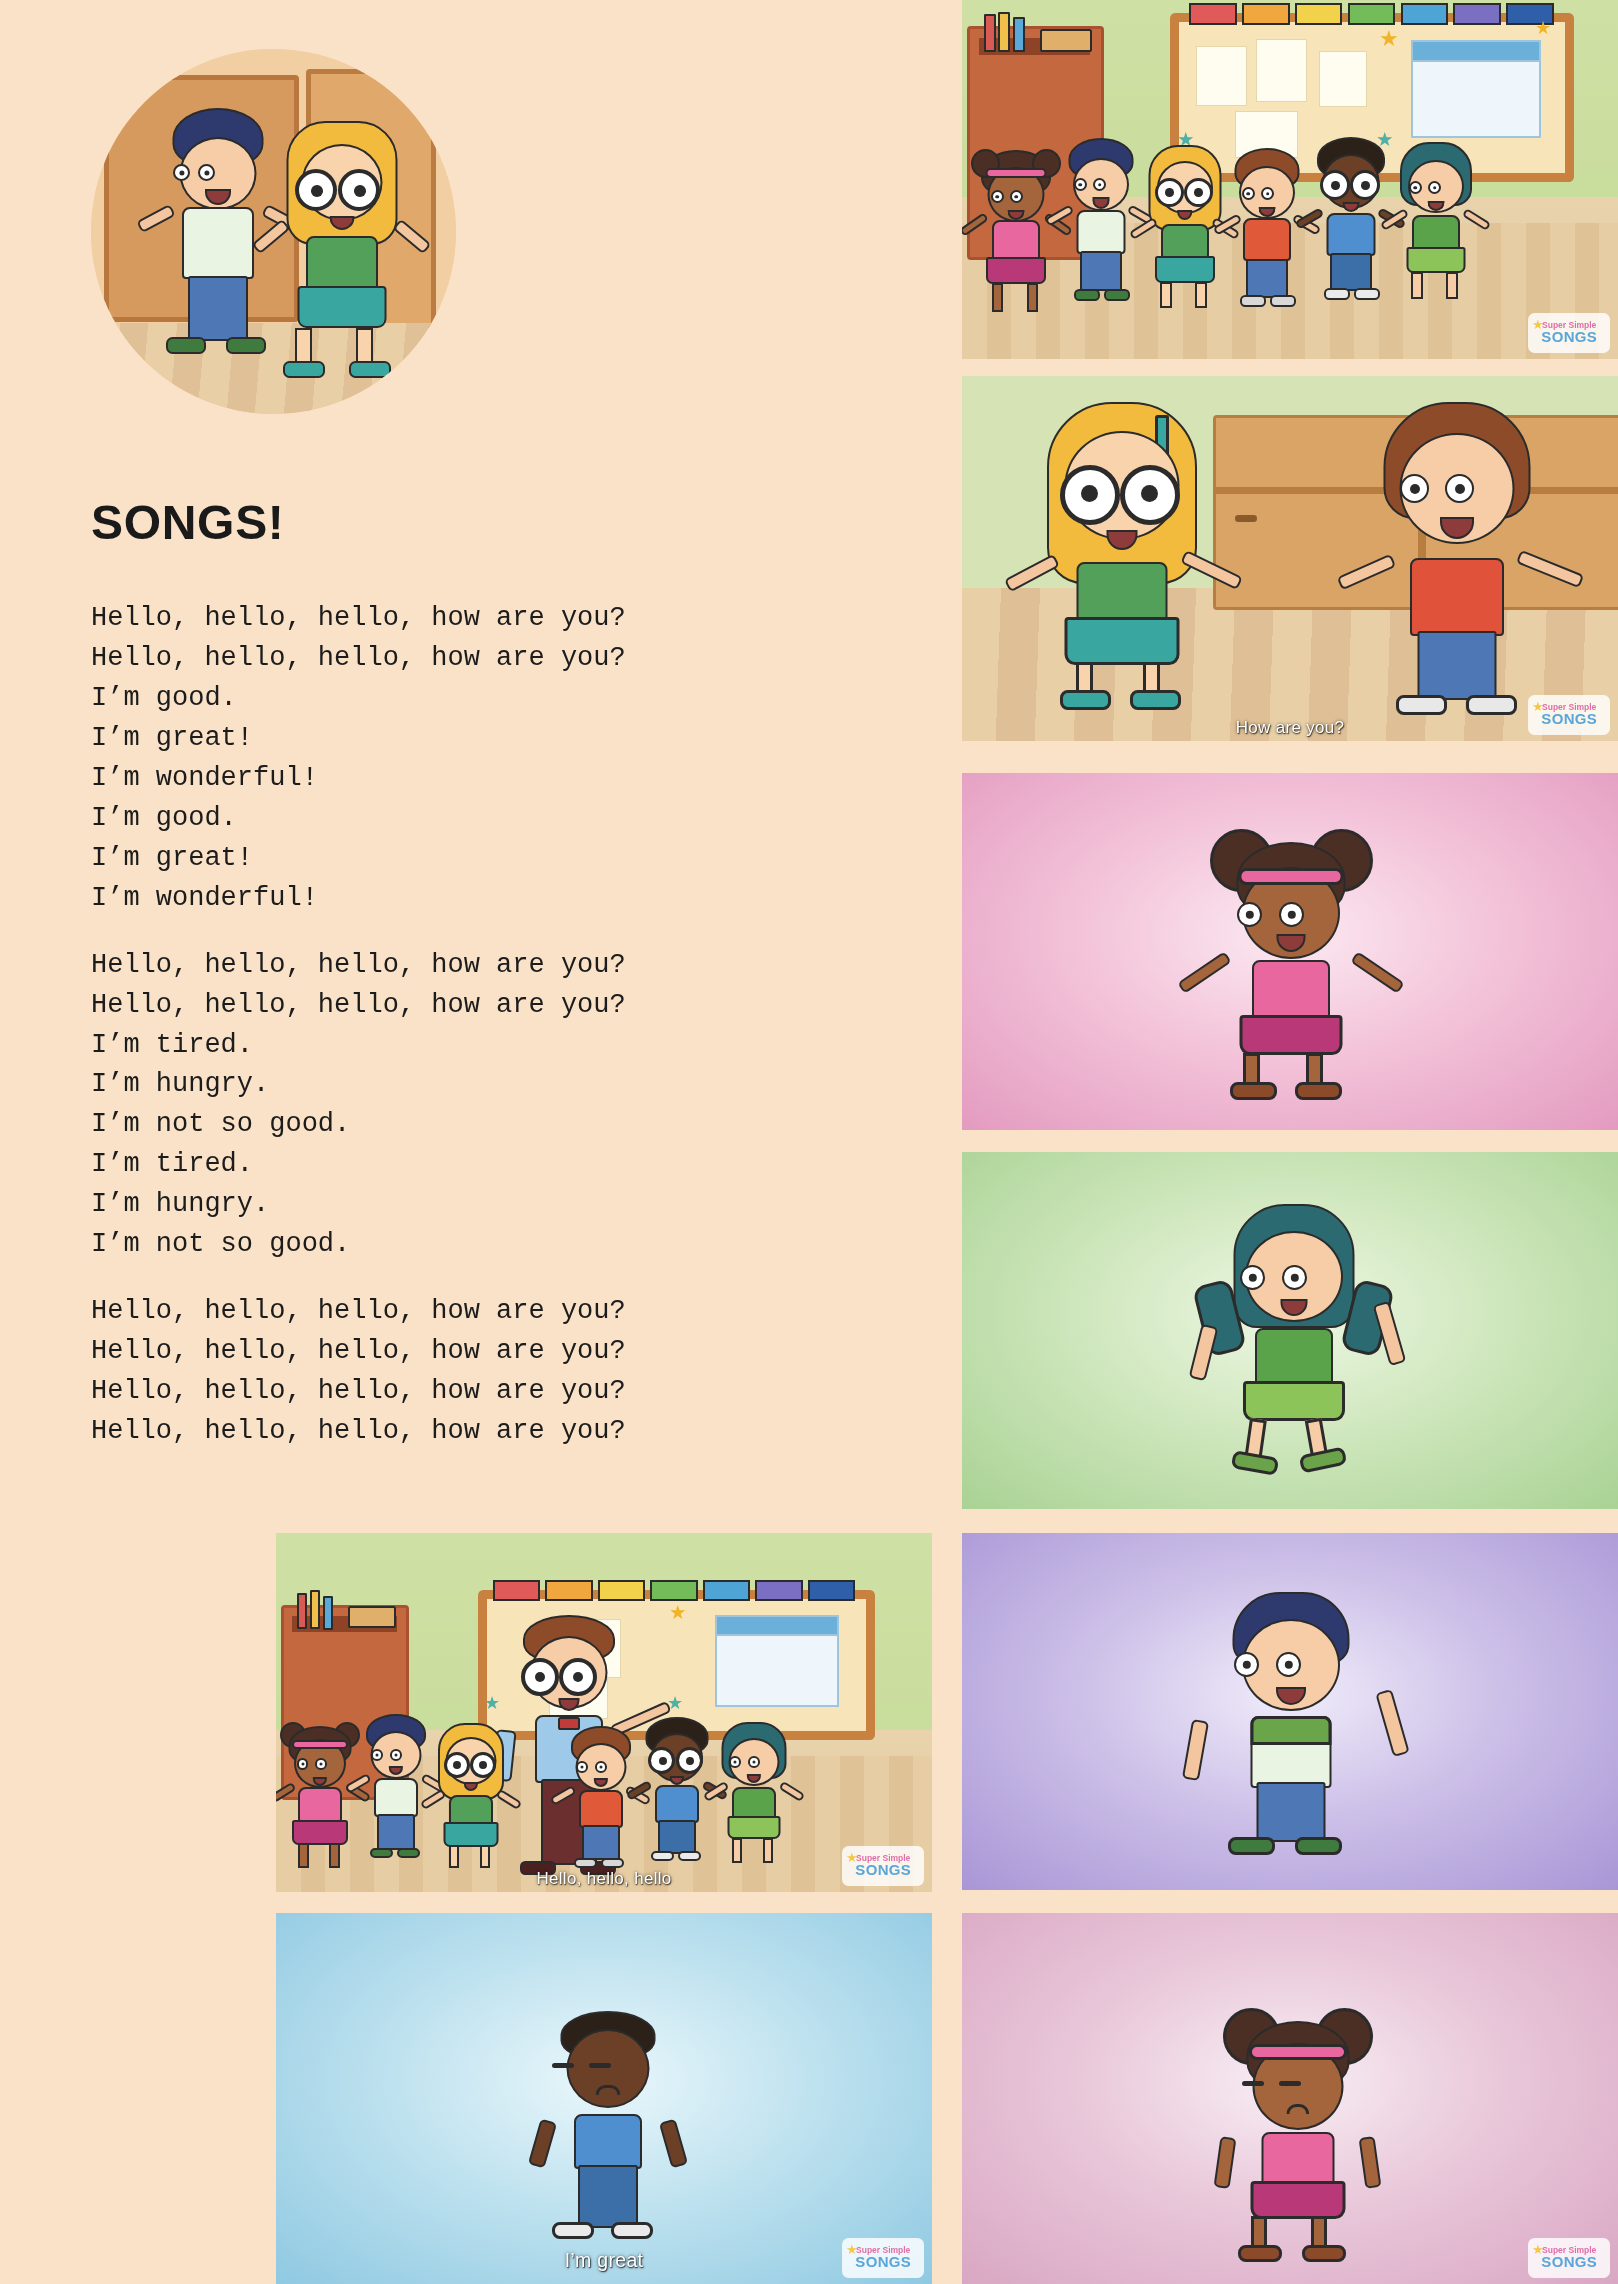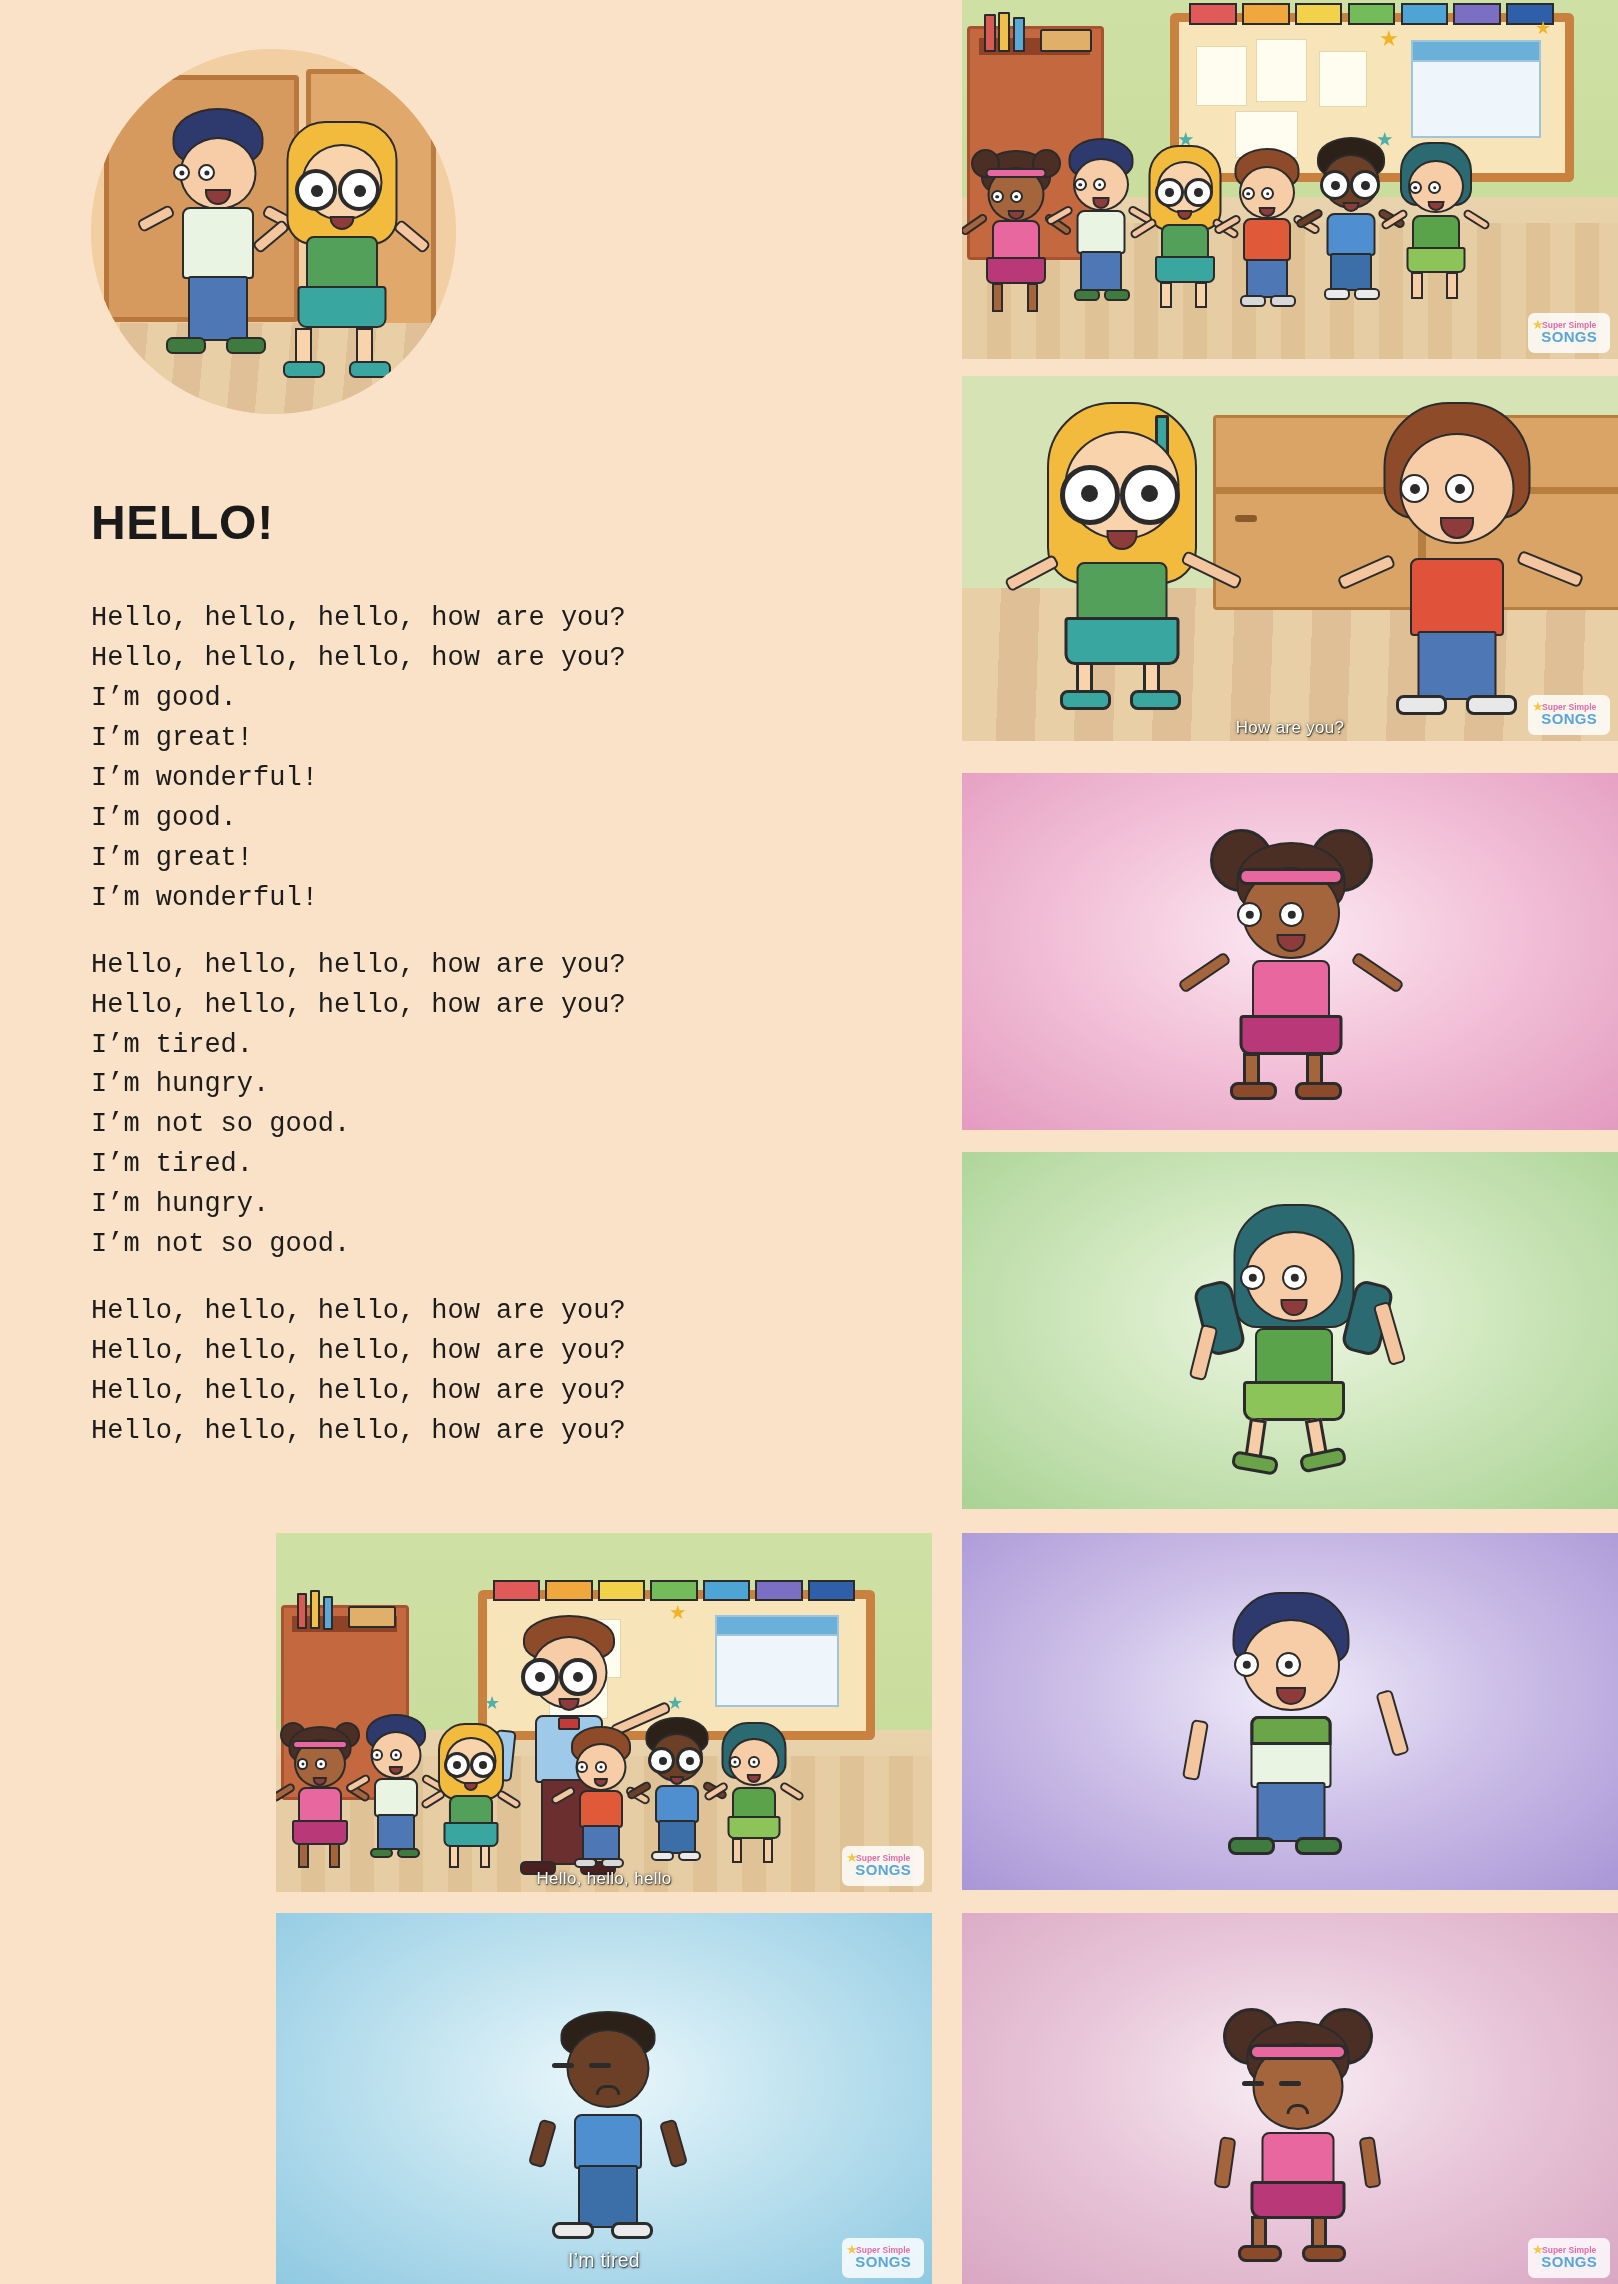--- a/index.html
+++ b/index.html
@@ -199,21 +199,21 @@
       <div style="position:absolute;left:50%;transform:translateX(-50%);top:165px;width:89px;height:42px;background:#3aa6a0;border:2.6px solid #2b2b2b;border-radius:3.9px 3.9px 9px 9px;"></div>
       <div class="arm" style="left:-22px;top:109px;width:40px;height:13px;transform:rotate(-40deg);"></div>
       <div class="arm" style="right:-22px;top:109px;width:40px;height:13px;transform:rotate(40deg);"></div>
       <div style="position:absolute;left:22px;top:207px;width:17px;height:36px;background:#f8d3ac;border:2.6px solid #2b2b2b;"></div>
       <div style="position:absolute;left:83px;top:207px;width:17px;height:36px;background:#f8d3ac;border:2.6px solid #2b2b2b;"></div>
       <div style="position:absolute;left:10.4px;top:240px;width:42px;height:17px;background:#3aa6a0;border:2.6px solid #2b2b2b;border-radius:6.5px;"></div>
       <div style="position:absolute;left:76px;top:240px;width:42px;height:17px;background:#3aa6a0;border:2.6px solid #2b2b2b;border-radius:6.5px;"></div>
     </div>
   </div>
 
-  <h1 class="song-title">HELLO!</h1>
+  <h1 class="song-title">SONGS!</h1>
 
   <div class="lyrics">
     <div class="stanza">
       <div class="line">Hello, hello, hello, how are you?</div>
       <div class="line">Hello, hello, hello, how are you?</div>
       <div class="line">I’m good.</div>
       <div class="line">I’m great!</div>
       <div class="line">I’m wonderful!</div>
       <div class="line">I’m good.</div>
       <div class="line">I’m great!</div>
@@ -674,21 +674,21 @@
     <div style="position:absolute;left:22px;top:52px;width:22px;height:5.2px;background:#2b2b2b;border-radius:3.9px;"></div>
     <div style="position:absolute;left:59px;top:52px;width:22px;height:5.2px;background:#2b2b2b;border-radius:3.9px;"></div>
     <div style="position:absolute;left:50%;transform:translateX(-50%);top:74px;width:25px;height:10.4px;border:3.3px solid #2b2b2b;border-bottom:none;border-radius:13px 13px 0 0;background:transparent;"></div>
     <div class="body" style="top:103px;width:68px;height:55px;background:#4f8fd0;"></div>
     <div class="arm" style="left:3.9px;top:109px;width:17px;height:47px;transform:rotate(16deg);background:#6b4027;"></div>
     <div class="arm" style="right:3.9px;top:109px;width:17px;height:47px;transform:rotate(-16deg);background:#6b4027;"></div>
     <div class="legs" style="top:154px;width:60px;height:63px;background:#3c6ea8;"></div>
     <div style="position:absolute;left:22px;top:211px;width:42px;height:17px;background:#eaeaea;border:3.3px solid #2b2b2b;border-radius:7.8px;"></div>
     <div style="position:absolute;left:81px;top:211px;width:42px;height:17px;background:#eaeaea;border:3.3px solid #2b2b2b;border-radius:7.8px;"></div>
   </div>
-  <div class="caption" style="bottom:11.7px;font-size:19.5px;">I’m tired</div>
+  <div class="caption" style="bottom:11.7px;font-size:19.5px;">I’m great</div>
   <div class="logo">
     <span class="star">★</span>
     <span class="l1">Super Simple</span>
     <span class="l2">SONGS</span>
   </div>
 </div>
 
 <div class="scene glow-pink2" style="left:962px;top:1913px;width:656px;height:371px;">
   <div class="kid" style="left:254px;top:91px;width:163px;height:273px;">
     <div style="position:absolute;left:6.5px;top:3.9px;width:57px;height:57px;border-radius:50%;background:#4b2f24;border:3.9px solid #2b2b2b;"></div>

